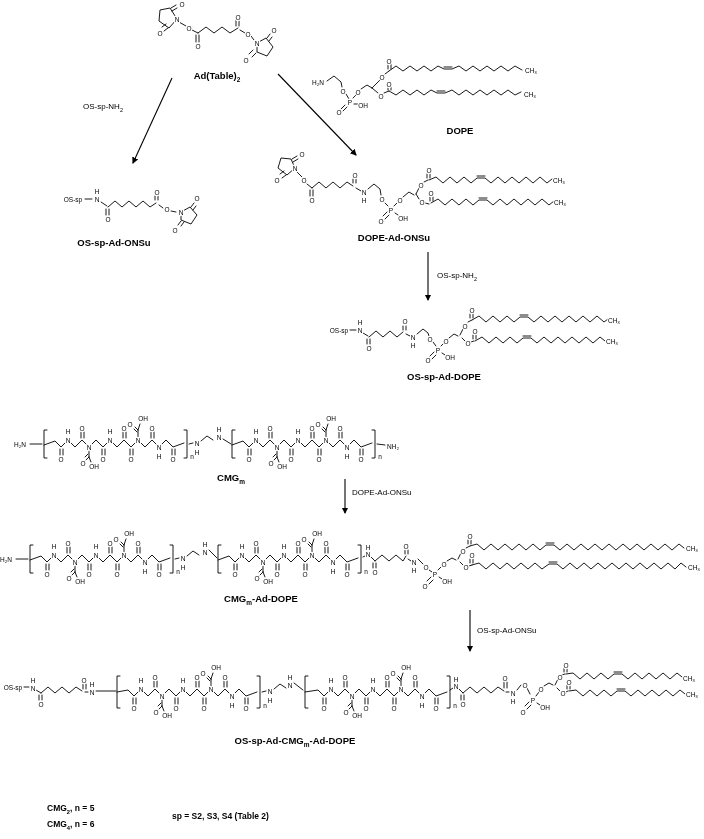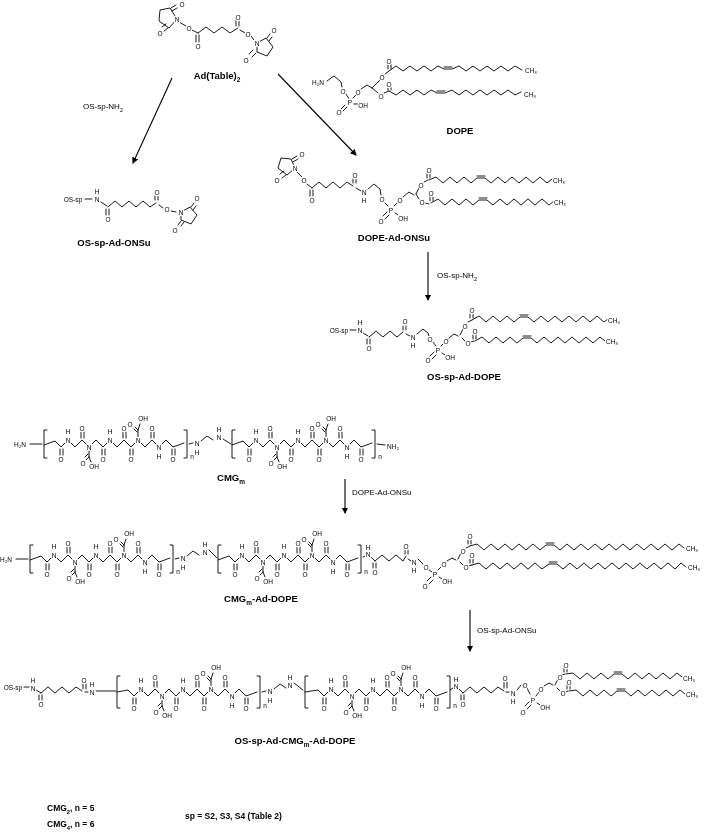--- a/index.html
+++ b/index.html
@@ -310,27 +310,27 @@
       <path class="arrow" marker-end="url(#ah)" d="M428,252 L428,300"></path>
       <path class="arrow" marker-end="url(#ah)" d="M345,479 L345,513"></path>
       <path class="arrow" marker-end="url(#ah)" d="M470,610 L470,651"></path>
     </g>
   </svg>
 
   <div class="clabel" style="left:217px;top:70px"><span>Ad(Table)</span><sub>2</sub><span></span></div>
   <div class="clabel" style="left:460px;top:125px"><span>DOPE</span><sub></sub><span></span></div>
   <div class="clabel" style="left:114px;top:237px"><span>OS-sp-Ad-ONSu</span><sub></sub><span></span></div>
   <div class="clabel" style="left:394px;top:232px"><span>DOPE-Ad-ONSu</span><sub></sub><span></span></div>
-  <div class="clabel" style="left:464px;top:371px"><span>OS-sp-Ad-DOPE</span><sub></sub><span></span></div>
+  <div class="clabel" style="left:444px;top:371px"><span>OS-sp-Ad-DOPE</span><sub></sub><span></span></div>
   <div class="clabel" style="left:231px;top:472px"><span>CMG</span><sub>m</sub><span></span></div>
   <div class="clabel" style="left:261px;top:593px"><span>CMG</span><sub>m</sub><span>-Ad-DOPE</span></div>
   <div class="clabel" style="left:295px;top:735px"><span>OS-sp-Ad-CMG</span><sub>m</sub><span>-Ad-DOPE</span></div>
 
   <div class="rlabel" style="left:83px;top:102px"><span>OS-sp-NH</span><sub>2</sub></div>
   <div class="rlabel" style="left:437px;top:271px"><span>OS-sp-NH</span><sub>2</sub></div>
   <div class="rlabel" style="left:352px;top:488px"><span>DOPE-Ad-ONSu</span><sub></sub></div>
   <div class="rlabel" style="left:477px;top:626px"><span>OS-sp-Ad-ONSu</span><sub></sub></div>
 
   <div class="legend" style="left:47px;top:803px"><span>CMG</span><sub>2</sub><span>, n = 5</span></div>
   <div class="legend" style="left:47px;top:819px"><span>CMG</span><sub>4</sub><span>, n = 6</span></div>
-  <div class="legend" style="left:185px;top:811px"><span>sp = S2, S3, S4 (Table 2)</span></div>
+  <div class="legend" style="left:172px;top:811px"><span>sp = S2, S3, S4 (Table 2)</span></div>
 
 </div>
 
 </body></html>

